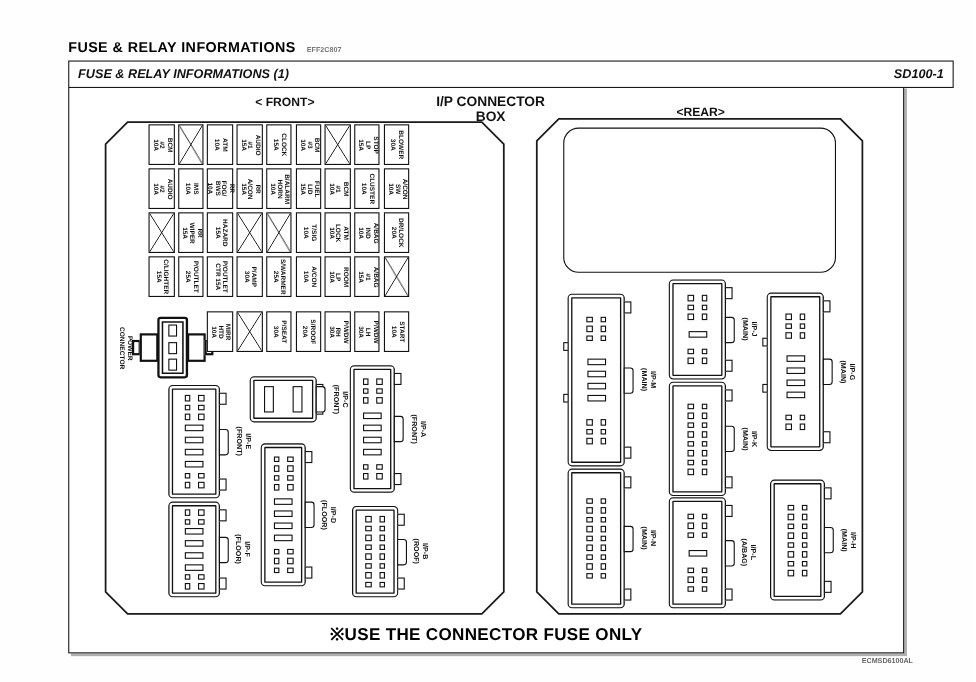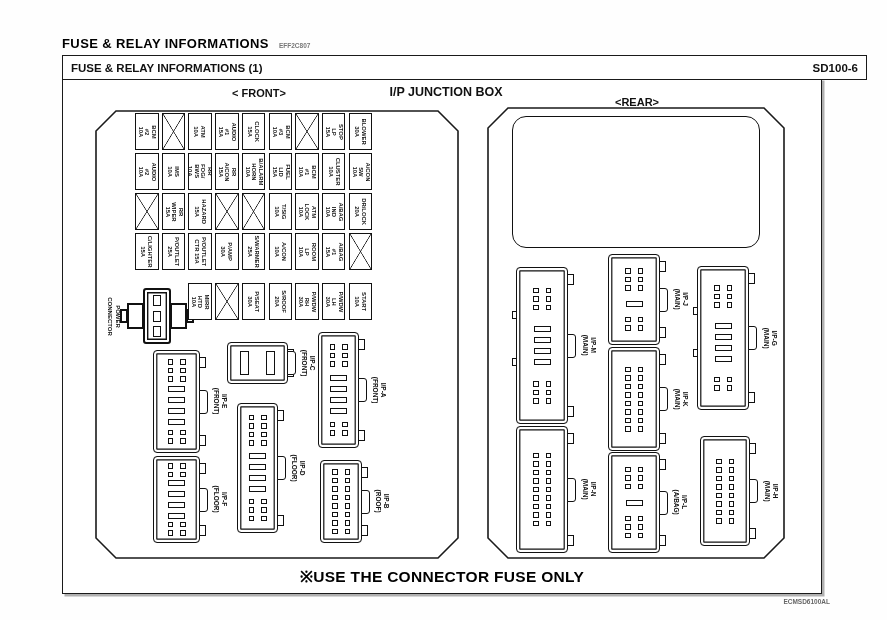--- a/index.html
+++ b/index.html
@@ -8,21 +8,21 @@
   .abs{position:absolute;}
 
   
   .doc-header{left:62px;top:34px;white-space:nowrap;}
   .doc-title{font-size:13px;font-weight:bold;letter-spacing:.4px;color:#000;}
   .doc-code{font-size:6.5px;color:#777;margin-left:10px;font-weight:bold;}
 
   
   .title-bar{left:62px;top:55px;width:805px;height:25px;border:1.8px solid #1a1a1a;
              background:#fff;box-sizing:border-box;display:flex;justify-content:space-between;
-             align-items:center;padding:0 8px;font-size:11.5px;font-weight:bold;z-index:6;}
+             align-items:center;padding:0 8px;font-size:11.5px;font-weight:bold;z-index:6;font-style:italic;}
   .content-box{left:62px;top:78px;width:760px;height:516px;border:1.6px solid #1a1a1a;
                background:#fff;box-sizing:border-box;z-index:1;box-shadow:2.5px 2.5px 0 #b0b0b0;}
 
   .sec-label{font-weight:bold;z-index:4;text-align:center;}
   .front-label{left:213px;top:87px;width:92px;font-size:11px;}
   .center-label{left:383px;top:85px;width:126px;font-size:12.5px;}
   .rear-label{left:606px;top:96px;width:62px;font-size:11px;}
 
   svg.outlines{left:0;top:0;z-index:2;pointer-events:none;}
 
@@ -76,27 +76,27 @@
 <body>
 
 <div class="page">
 
   <div class="abs doc-header">
     <span class="doc-title">FUSE  &amp;  RELAY  INFORMATIONS</span><span class="doc-code">EFF2C807</span>
   </div>
 
   <div class="abs title-bar">
     <span>FUSE &amp; RELAY INFORMATIONS (1)</span>
-    <span>SD100-6</span>
+    <span>SD100-1</span>
   </div>
 
   <div class="abs content-box"></div>
 
   <div class="abs sec-label front-label">&lt; FRONT&gt;</div>
-  <div class="abs sec-label center-label">I/P JUNCTION BOX</div>
+  <div class="abs sec-label center-label">I/P CONNECTOR BOX</div>
   <div class="abs sec-label rear-label">&lt;REAR&gt;</div>
 
   <svg class="abs outlines" width="887" height="620">
     <polygon points="116,111 438,111 458,131 458,538 438,558 116,558 96,538 96,131" fill="none" stroke="#1a1a1a" stroke-width="1.6"></polygon>
     <polygon points="508,108 764,108 784,128 784,538 764,558 508,558 488,538 488,128" fill="none" stroke="#1a1a1a" stroke-width="1.6"></polygon>
   </svg>
 
   <div class="abs relay-blank"></div>
 
   <div class="abs pc-label">

